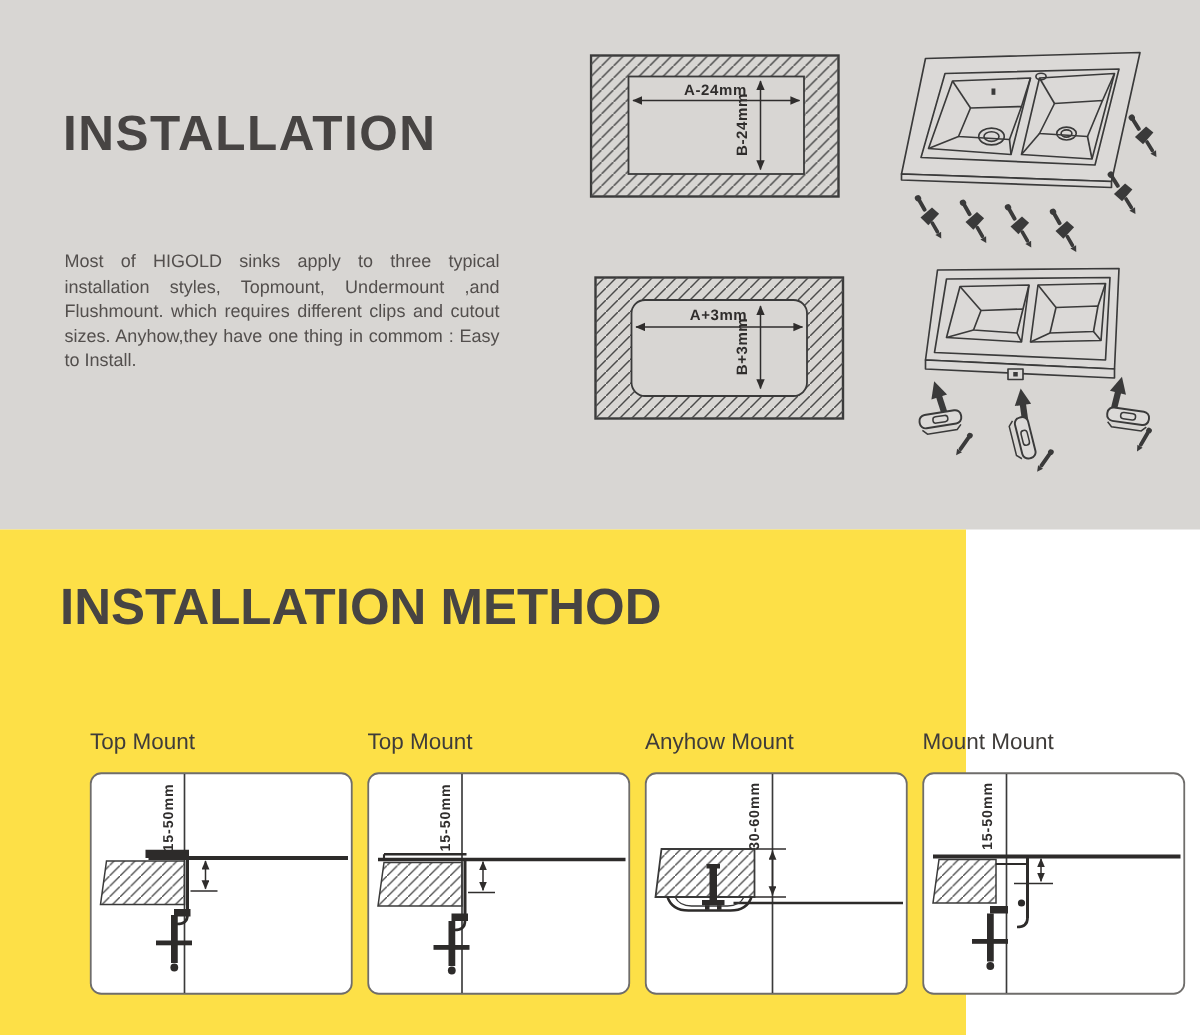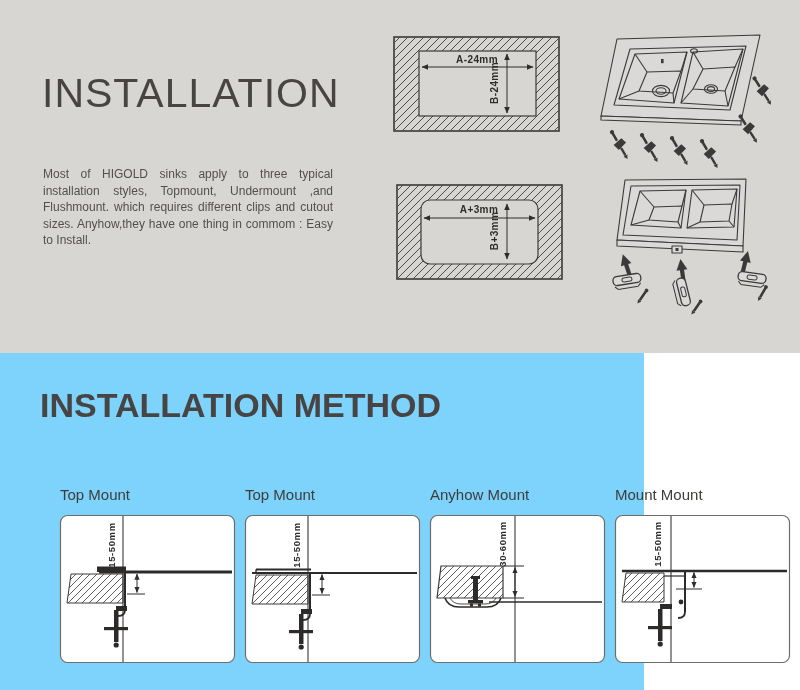--- a/index.html
+++ b/index.html
@@ -3,34 +3,34 @@
 <meta charset="utf-8">
 <style>
   html,body{margin:0;padding:0;}
   body{width:800px;height:690px;overflow:hidden;font-family:"Liberation Sans",sans-serif;background:#ffffff;}
   .page{position:relative;width:800px;height:690px;}
 
   
   .hero{position:absolute;left:0;top:0;width:800px;height:353px;background:#d8d6d3;}
   .hero h1{
     position:absolute;left:42px;top:70px;margin:0;
-    font-size:41px;font-weight:normal;letter-spacing:1px;color:#474443;
+    font-size:33px;font-weight:bold;letter-spacing:1px;color:#474443;
   }
   .hero p{
     position:absolute;left:43px;top:166px;width:290px;margin:0;
     font-size:12px;line-height:16.6px;text-align:justify;color:#534f4d;
   }
   .diag{position:absolute;}
   .d-cutout1{left:393px;top:36px;}
   .d-cutout2{left:396px;top:184px;}
   .d-sink1{left:597px;top:25px;}
   .d-sink2{left:600px;top:166px;}
 
   
-  .methods{position:absolute;left:0;top:353px;width:644px;height:337px;background:#7dd3fc;}
+  .methods{position:absolute;left:0;top:353px;width:644px;height:337px;background:#fde047;}
   .methods h2{
     position:absolute;left:40px;top:33px;margin:0;
     font-size:34px;font-weight:bold;letter-spacing:0px;color:#474443;
   }
   .panels{position:absolute;left:43px;top:133px;display:flex;gap:8px;margin-left:16px;}
   .panel{margin:0;width:177px;}
   .panel figcaption{font-size:15px;color:#3f3c3a;margin:0 0 11px 1px;}
   svg text{font-family:"Liberation Sans",sans-serif;}
   .dimtxt{font-size:9.5px;font-weight:bold;letter-spacing:.6px;fill:#2f2d2c;}
   .cuttxt{font-size:10px;font-weight:bold;letter-spacing:.4px;fill:#2f2d2c;}

